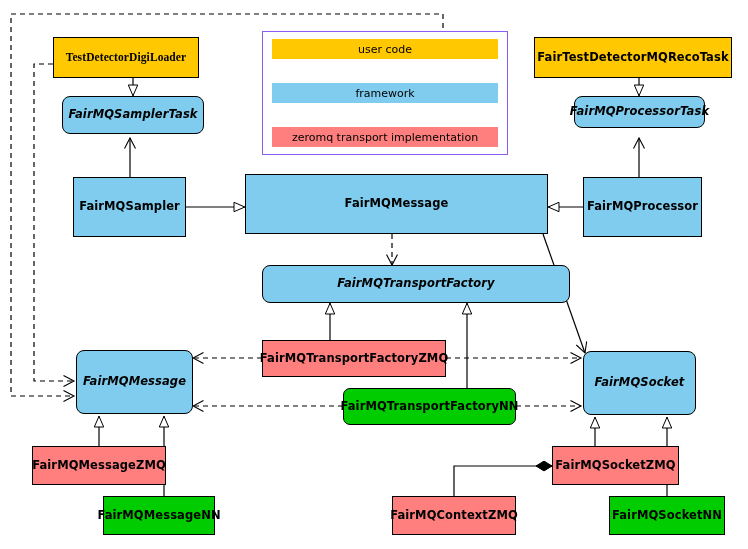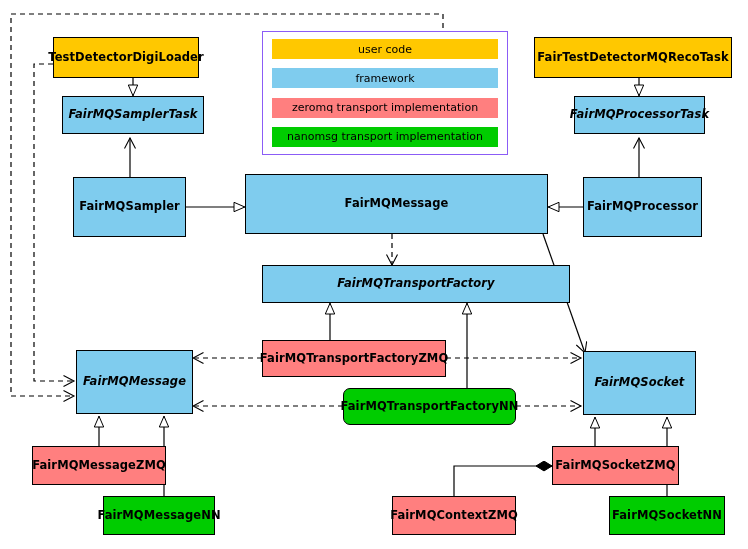--- a/index.html
+++ b/index.html
@@ -12,21 +12,21 @@
     border:1px solid #000;
     display:flex;align-items:center;justify-content:center;
     text-align:center;
     font-weight:bold;
     font-size:11.5px;
     color:#000;
     line-height:1.15;
     letter-spacing:0.1px;
     z-index:3;
   }
-  .node.abstract{font-style:italic;}
+  .node.abstract{font-style:italic;border-radius:8px;}
   .c-user{background:#FFC800;}
   .c-framework{background:#7FCCEE;}
   .c-zmq{background:#FF7F7F;text-align:center;}
   .c-nn{background:#00CC00;}
   #legend{
     position:absolute;left:262px;top:31px;width:246px;height:124px;
     border:1px solid #8b5cf6;background:#fff;
     box-sizing:border-box;
     padding:7px 9px;
     display:flex;flex-direction:column;justify-content:space-between;
@@ -98,30 +98,30 @@
 
       <path d="M595,446 L595,417" marker-end="url(#hollowTri)"></path>
 
       <path d="M667,496 L667,417" marker-end="url(#hollowTri)"></path>
 
       <path d="M454,496 L454,466 L552,466" marker-end="url(#diamondF)"></path>
     </g>
   </svg>
 
   <div id="nodes-layer">
-      <div class="node c-user" style="left: 53px; top: 37px; width: 146px; height: 41px;">
+      <div class="node c-user" style="left: 53px; top: 37px; width: 146px; height: 41px; font-family: Liberation Serif, serif;">
         <span>TestDetectorDigiLoader</span>
       </div>
       <div class="node c-user" style="left: 534px; top: 37px; width: 198px; height: 41px;">
         <span>FairTestDetectorMQRecoTask</span>
       </div>
       <div class="node c-framework abstract" style="left: 62px; top: 96px; width: 142px; height: 38px;">
         <span>FairMQSamplerTask</span>
       </div>
-      <div class="node c-framework abstract" style="left: 574px; top: 96px; width: 131px; height: 38px;">
+      <div class="node c-framework abstract" style="left: 574px; top: 96px; width: 131px; height: 32px;">
         <span>FairMQProcessorTask</span>
       </div>
       <div class="node c-framework" style="left: 73px; top: 177px; width: 113px; height: 60px;">
         <span>FairMQSampler</span>
       </div>
       <div class="node c-framework" style="left: 245px; top: 174px; width: 303px; height: 60px;">
         <span>FairMQMessage</span>
       </div>
       <div class="node c-framework" style="left: 583px; top: 177px; width: 119px; height: 60px;">
         <span>FairMQProcessor</span>
@@ -161,18 +161,15 @@
   <div id="legend">
       <div class="legend-row" style="background: rgb(255, 200, 0);">
         <span>user code</span>
       </div>
       <div class="legend-row" style="background: rgb(127, 204, 238); align-items: center;">
         <span>framework</span>
       </div>
       <div class="legend-row" style="background: rgb(255, 127, 127);">
         <span>zeromq transport implementation</span>
       </div>
-      <div class="legend-row" style="background: rgb(0, 204, 0);">
-        <span>nanomsg transport implementation</span>
-      </div>
     </div>
 
 </div>
 
 </body></html>

